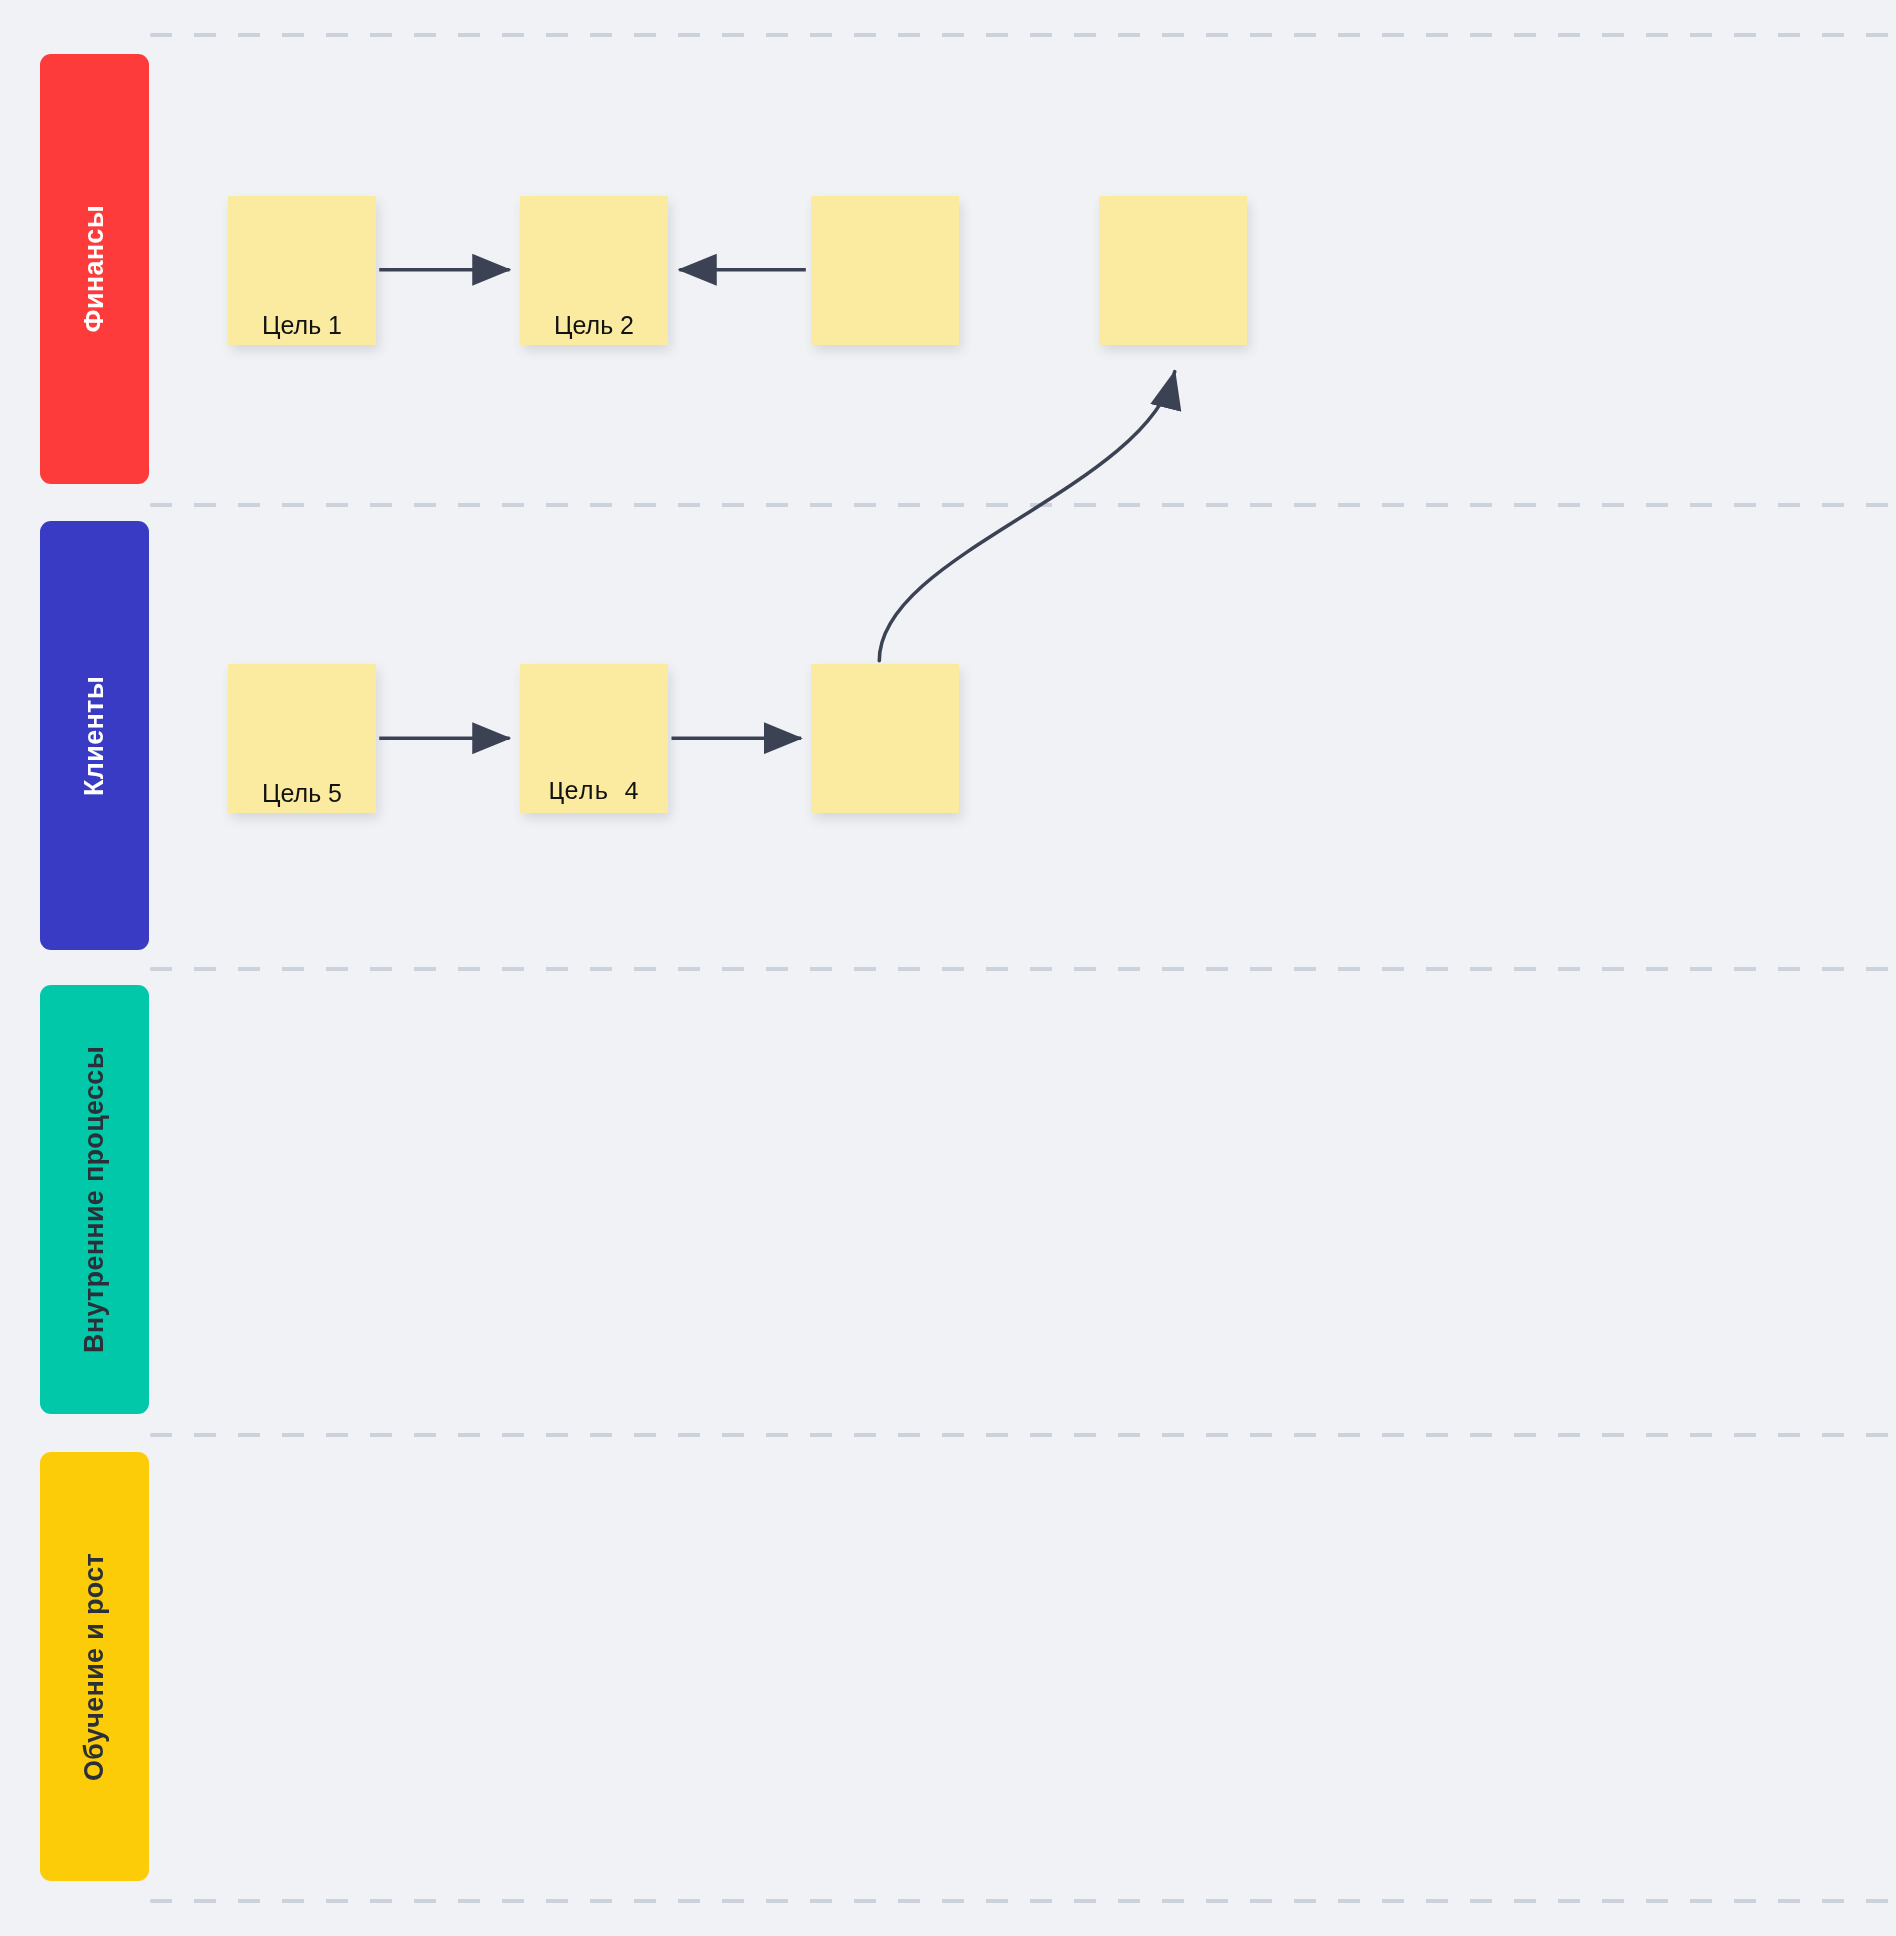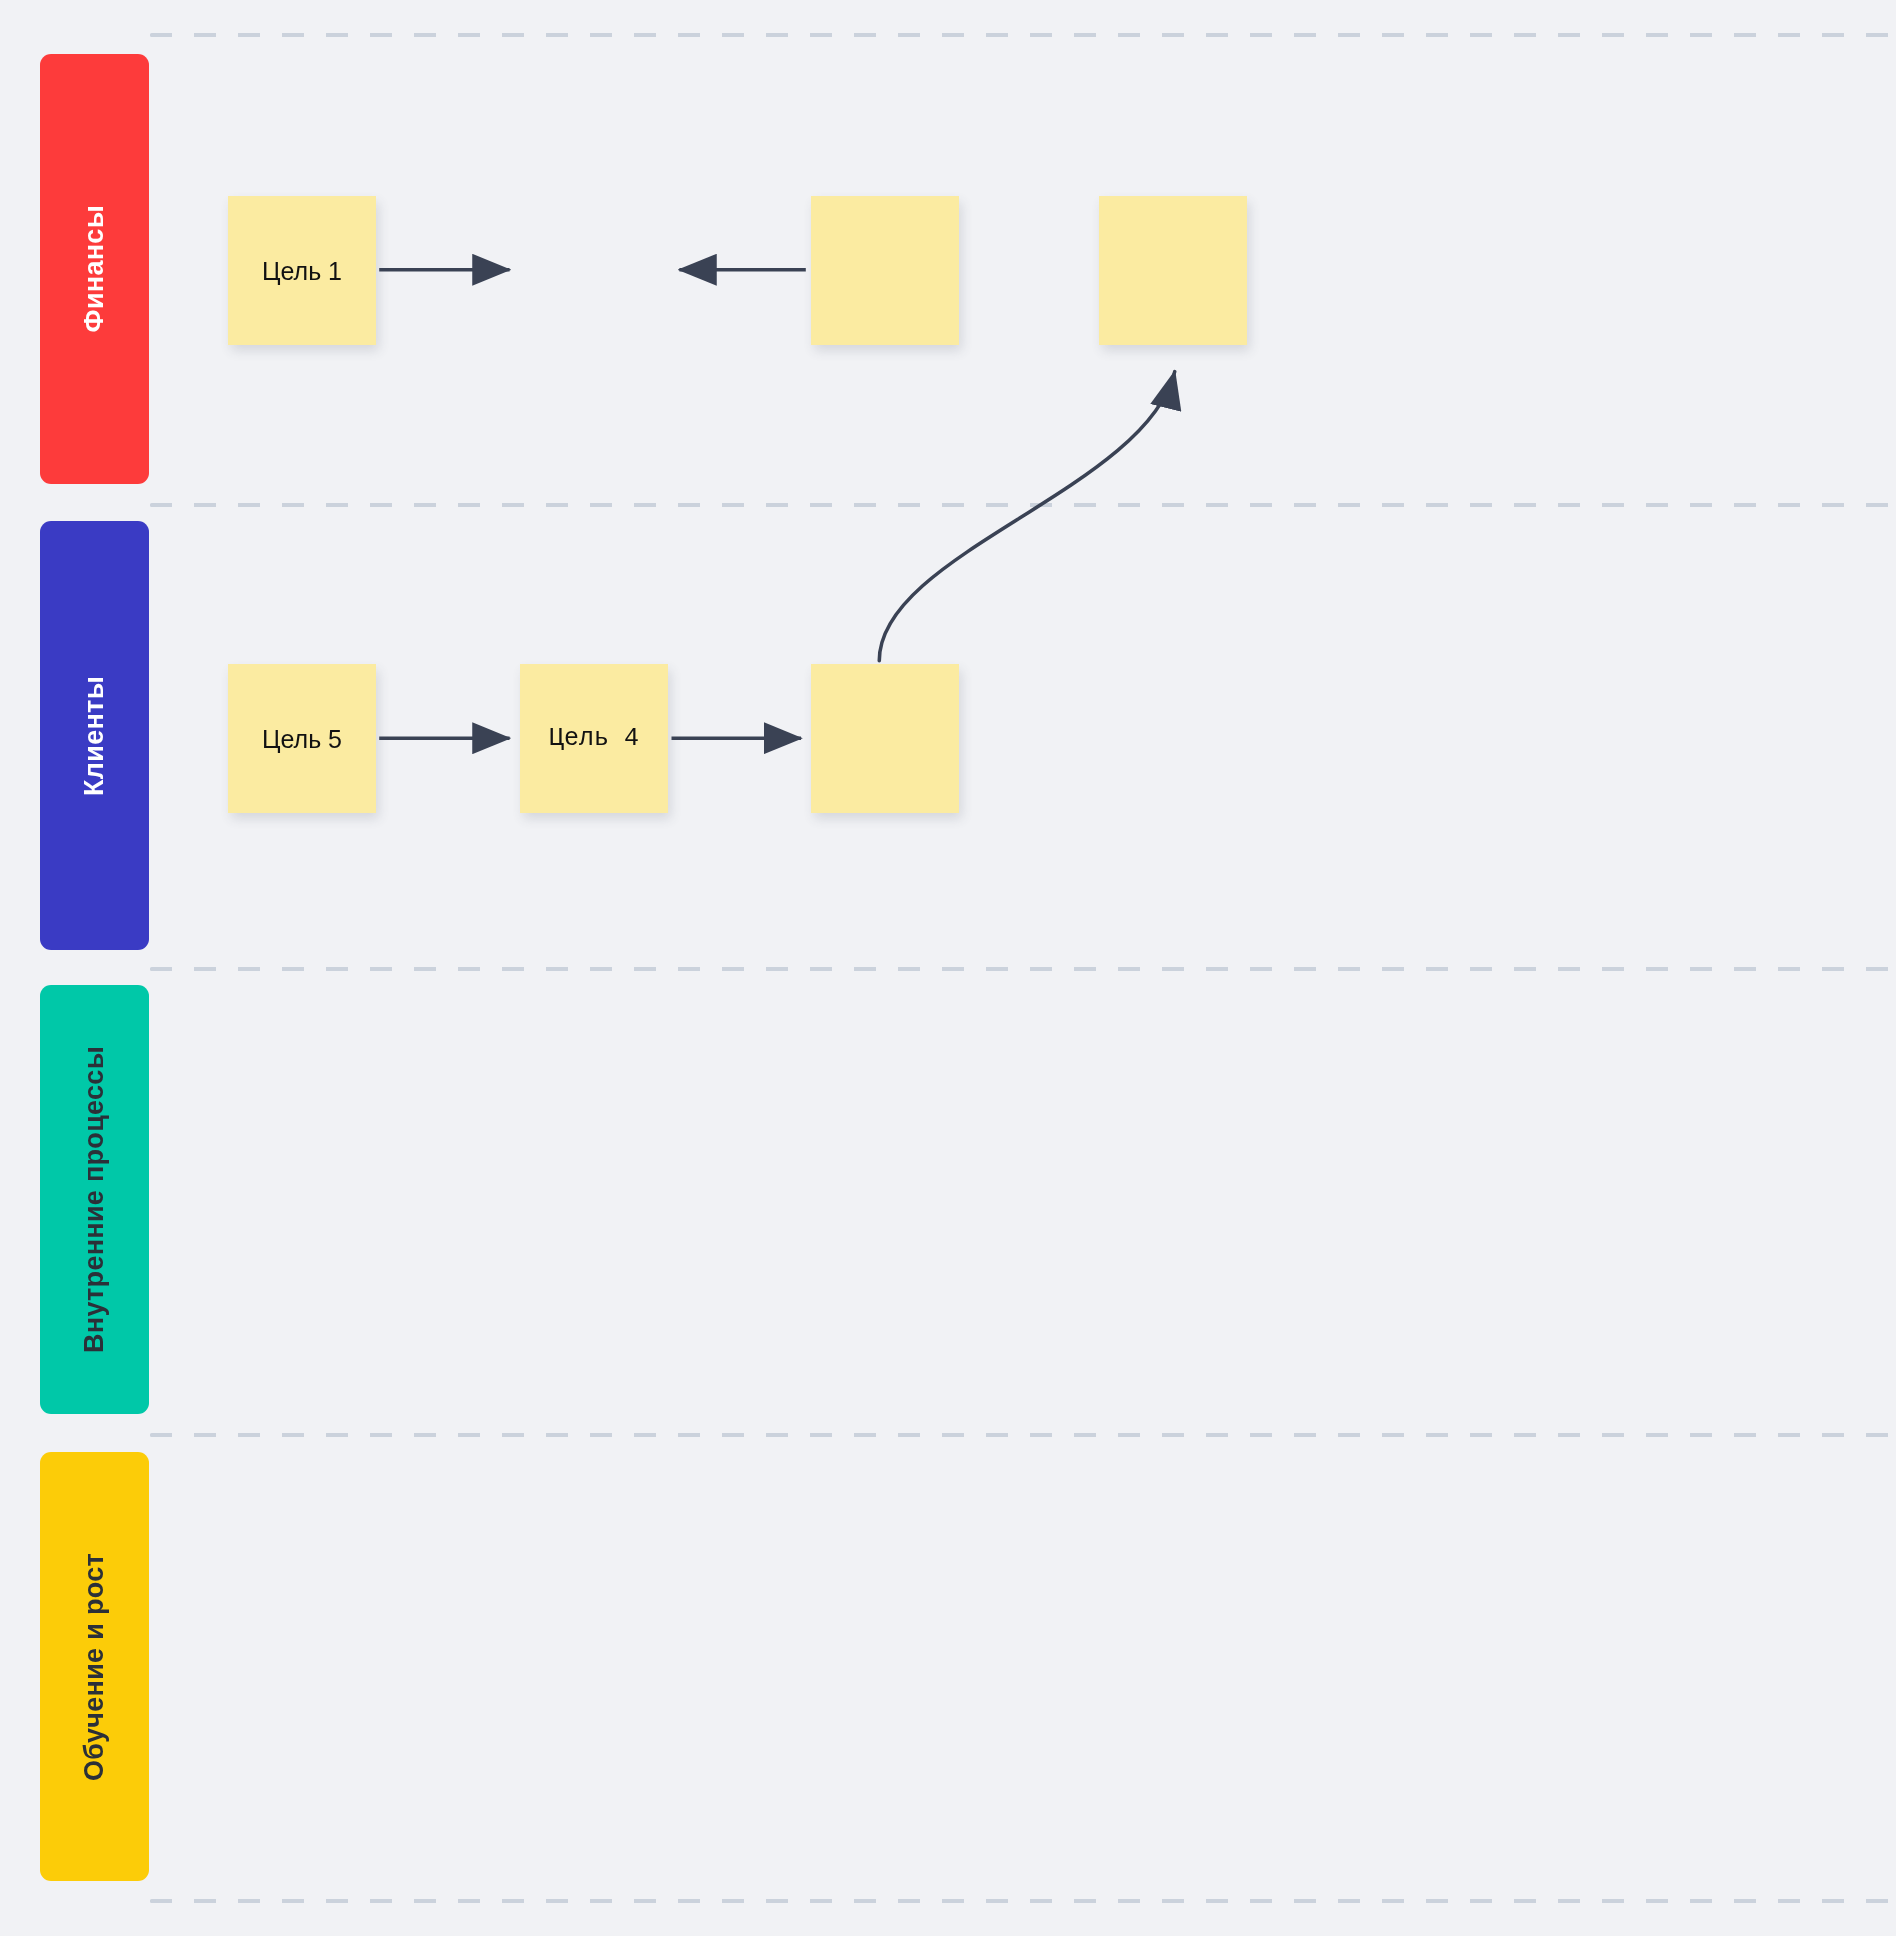--- a/index.html
+++ b/index.html
@@ -57,21 +57,21 @@
   }
 
   
   .card {
     position: absolute;
     width: 148px;
     height: 149px;
     background: #FBEBA1;
     box-shadow: 3.2px 6.3px 11px rgba(60, 70, 90, 0.16);
     display: flex;
-    align-items: center;
+    align-items: flex-end;
     justify-content: center;
     box-sizing: border-box;
     padding: 4.7px;
   }
   .card-text {
     font-size: 25px;
     color: #121212;
     text-align: center;
     line-height: 1.2;
     word-break: break-word;
@@ -138,20 +138,23 @@
     </g>
 
     <g>
       <path d="M1113,836 C1113,700 1450,620 1487,470" fill="none" stroke="#3A4254" stroke-width="4.5" stroke-linecap="round" marker-end="url(#arrowhead)"></path>
     </g>
   </svg>
 
   <div class="card" style="left:228px; top:196px;">
     <span class="card-text">Цель 1</span>
   </div>
+  <div class="card" style="left:520px; top:196px;">
+    <span class="card-text">Цель 2</span>
+  </div>
   <div class="card" style="left:811px; top:196px;">
     <span class="card-text"></span>
   </div>
   <div class="card" style="left:1099px; top:196px;">
     <span class="card-text"></span>
   </div>
 
   <div class="card" style="left:228px; top:664px;">
     <span class="card-text">Цель 5</span>
   </div>

